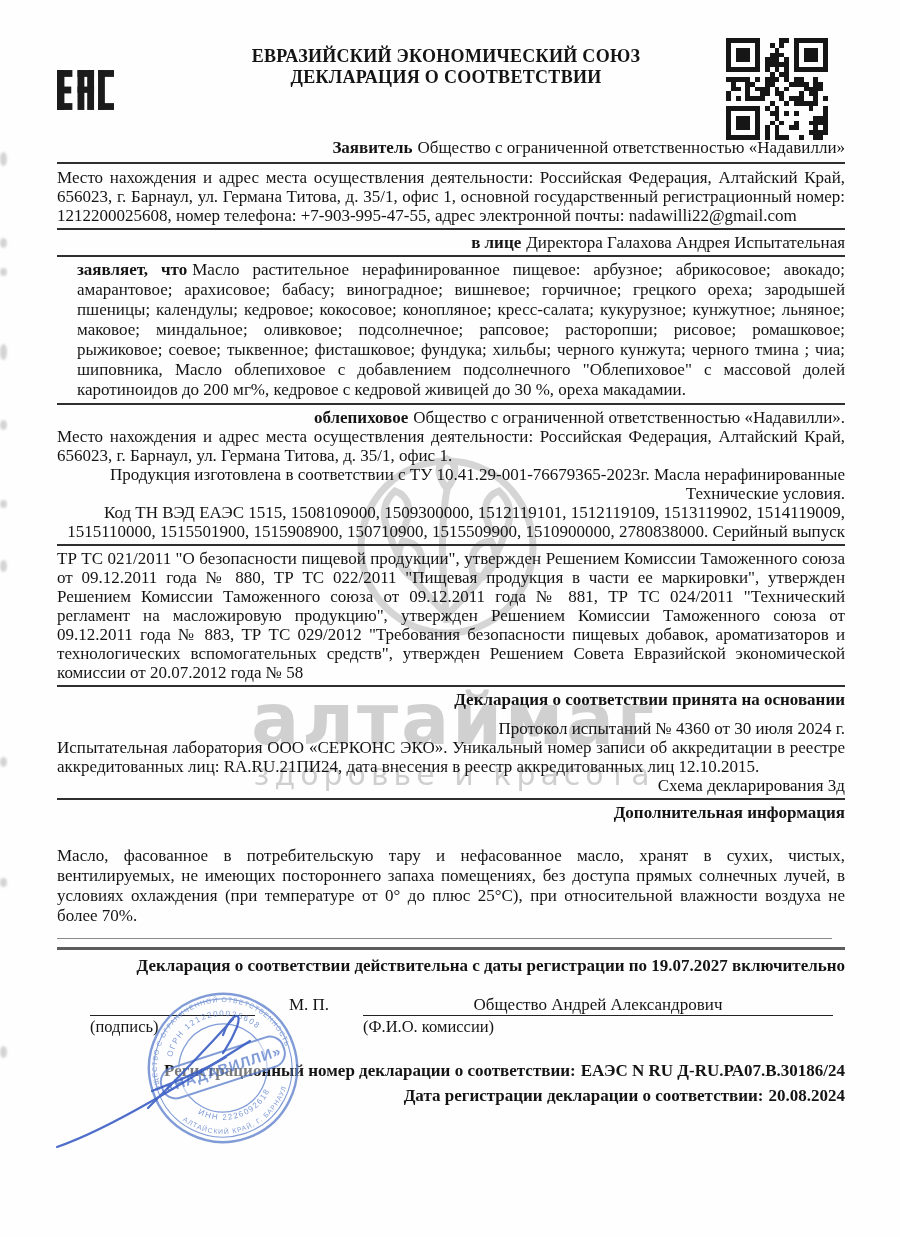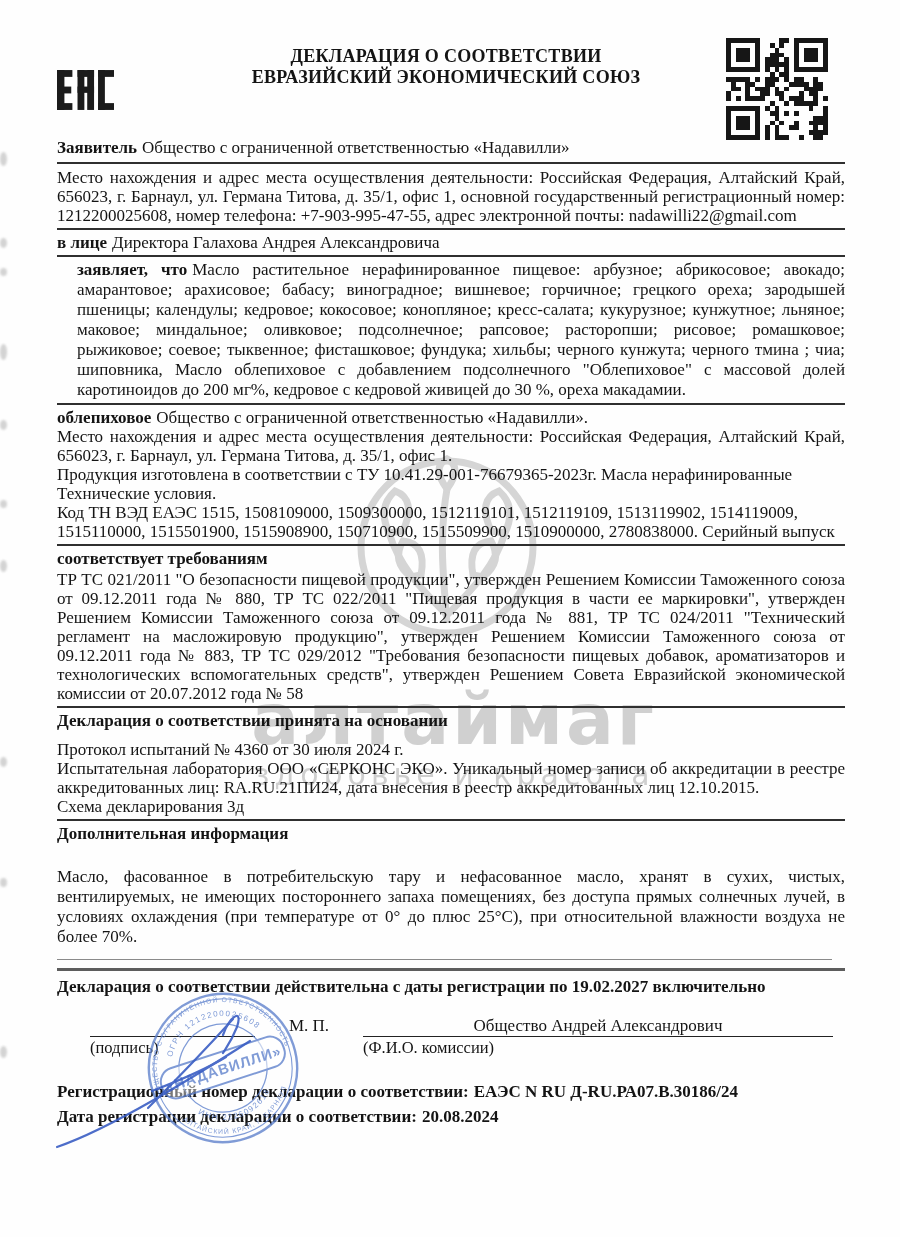--- a/index.html
+++ b/index.html
@@ -24,21 +24,21 @@
     font-size:30px;line-height:1;color:#cbcbcb;opacity:.9;letter-spacing:5px;white-space:nowrap;
   }
   .wm-plant{position:absolute;left:355px;top:455px;}
   
   .header{position:relative;height:100px;}
   .eac{position:absolute;left:0;top:17px;}
   .titles{position:absolute;left:140px;right:150px;top:8px;text-align:center;
     font-weight:bold;font-size:18px;line-height:21px;letter-spacing:.3px;}
   .qr{position:absolute;right:17px;top:0;}
   
-  p{margin:0;}
+  p{margin:0;text-align:right;}
   .para{font-size:17px;line-height:19px;}
   .just{text-align:justify;}
   .lh20{line-height:20px;margin-left:20px;}
   .b{font-weight:bold;}
   .lbl{font-weight:bold;margin-right:5px;}
   .rule{height:2px;background:#2f2f2f;margin:5px 0 4px 0;}
   .rule.m2{margin:3px 0 3px 0;}
   .mt10{margin-top:10px;}
   .mt6{margin-top:24px;}
   
@@ -95,22 +95,22 @@
           <rect x="36" y="0" width="12" height="70"></rect>
             <rect x="53" y="0" width="12" height="70"></rect>
           <rect x="36" y="0" width="29" height="12"></rect>
             <rect x="36" y="29" width="29" height="11"></rect>
           <rect x="72" y="0" width="12" height="70"></rect>
             <rect x="72" y="0" width="28" height="12"></rect>
           <rect x="72" y="58" width="28" height="12"></rect>
         </g>
       </svg>
       <div class="titles">
+        <div>ЕВРАЗИЙСКИЙ ЭКОНОМИЧЕСКИЙ СОЮЗ</div>
         <div>ДЕКЛАРАЦИЯ О СООТВЕТСТВИИ</div>
-        <div>ЕВРАЗИЙСКИЙ ЭКОНОМИЧЕСКИЙ СОЮЗ</div>
       </div>
       <svg class="qr" id="qr" width="102" height="102" viewBox="0 0 21 21" shape-rendering="crispEdges">
           <rect x="0" y="0" width="1" height="1" fill="#161616"></rect>
           <rect x="1" y="0" width="1" height="1" fill="#161616"></rect>
           <rect x="2" y="0" width="1" height="1" fill="#161616"></rect>
           <rect x="3" y="0" width="1" height="1" fill="#161616"></rect>
           <rect x="4" y="0" width="1" height="1" fill="#161616"></rect>
           <rect x="5" y="0" width="1" height="1" fill="#161616"></rect>
           <rect x="6" y="0" width="1" height="1" fill="#161616"></rect>
           <rect x="11" y="0" width="1" height="1" fill="#161616"></rect>
@@ -336,55 +336,54 @@
 
     <p class="para">
       <span class="lbl">Заявитель</span><span>Общество с ограниченной ответственностью «Надавилли»</span>
     </p>
     <div class="rule"></div>
 
     <p class="para just">Место нахождения и адрес места осуществления деятельности: Российская Федерация, Алтайский Край, 656023, г. Барнаул, ул. Германа Титова, д. 35/1, офис 1, основной государственный регистрационный номер: 1212200025608, номер телефона: +7-903-995-47-55, адрес электронной почты: nadawilli22@gmail.com</p>
     <div class="rule m2"></div>
 
     <p class="para">
-      <span class="lbl">в лице</span><span>Директора Галахова Андрея Александровича</span>
+      <span class="lbl">в лице</span><span>Директора Галахова Андрея Испытательная</span>
     </p>
     <div class="rule m2"></div>
 
     <p class="para just lh20">
       <span class="lbl">заявляет, что</span><span>Масло растительное нерафинированное пищевое: арбузное; абрикосовое; авокадо; амарантовое; арахисовое; бабасу; виноградное; вишневое;  горчичное; грецкого ореха; зародышей пшеницы; календулы; кедровое; кокосовое; конопляное; кресс-салата; кукурузное; кунжутное; льняное; маковое; миндальное; оливковое; подсолнечное; рапсовое; расторопши; рисовое; ромашковое; рыжиковое; соевое; тыквенное; фисташковое; фундука; хильбы; черного кунжута; черного тмина ; чиа; шиповника, Масло облепиховое с добавлением подсолнечного "Облепиховое" с массовой долей каротиноидов до 200 мг%,  кедровое с кедровой живицей до 30 %,  ореха макадамии.</span>
     </p>
     <div class="rule m2"></div>
 
     <div>
       <p class="para">
         <span class="lbl">облепиховое</span><span>Общество с ограниченной ответственностью «Надавилли».</span>
       </p>
       <p class="para just">Место нахождения и адрес места осуществления деятельности: Российская Федерация, Алтайский Край, 656023, г. Барнаул, ул. Германа Титова, д. 35/1, офис 1.</p>
       <p class="para">Продукция изготовлена в соответствии с ТУ 10.41.29-001-76679365-2023г. Масла нерафинированные Технические условия.</p>
       <p class="para">Код ТН ВЭД ЕАЭС 1515, 1508109000, 1509300000, 1512119101, 1512119109, 1513119902, 1514119009, 1515110000, 1515501900, 1515908900, 150710900, 1515509900, 1510900000, 2780838000. Серийный выпуск</p>
     </div>
     <div class="rule m2"></div>
 
-    <p class="para b">соответствует требованиям</p>
     <p class="para just" style="margin-top:2px">ТР ТС 021/2011 "О безопасности пищевой продукции", утвержден Решением Комиссии Таможенного союза от 09.12.2011 года № 880, ТР ТС 022/2011 "Пищевая продукция в части ее маркировки", утвержден Решением Комиссии Таможенного союза от 09.12.2011 года № 881, ТР ТС 024/2011 "Технический регламент на масложировую продукцию", утвержден Решением Комиссии Таможенного союза от 09.12.2011 года № 883, ТР ТС 029/2012 "Требования безопасности пищевых добавок,  ароматизаторов и технологических вспомогательных средств", утвержден Решением Совета Евразийской экономической комиссии от 20.07.2012 года № 58</p>
     <div class="rule m2"></div>
 
     <p class="para b">Декларация о соответствии принята на основании</p>
     <p class="para mt10">Протокол испытаний № 4360 от 30 июля 2024 г.</p>
     <p class="para just">Испытательная лаборатория ООО «СЕРКОНС ЭКО». Уникальный номер записи об аккредитации в реестре аккредитованных лиц: RA.RU.21ПИ24, дата внесения в реестр аккредитованных лиц 12.10.2015.</p>
     <p class="para">Схема декларирования 3д</p>
     <div class="rule m2"></div>
 
     <p class="para b">Дополнительная информация</p>
     <p class="para just mt6" style="line-height:20px">Масло, фасованное в потребительскую тару и нефасованное масло, хранят в сухих, чистых, вентилируемых, не имеющих постороннего запаха помещениях, без доступа прямых солнечных лучей, в условиях охлаждения (при температуре от 0° до плюс 25°С), при относительной влажности воздуха не более 70%.</p>
 
     <div class="val-thin"></div>
     <div class="val-thick"></div>
-    <p class="para b">Декларация о соответствии действительна с даты регистрации по 19.02.2027 включительно</p>
+    <p class="para b">Декларация о соответствии действительна с даты регистрации по 19.07.2027 включительно</p>
 
     <div class="sig-row">
       <div class="sig-col1">
         <div class="sig-space"></div>
         <div class="sig-line"></div>
         <div class="sig-cap">(подпись)</div>
       </div>
       <div class="sig-col2">М. П.</div>
       <div class="sig-col3">
         <div class="sig-name">Общество Андрей Александрович</div>

